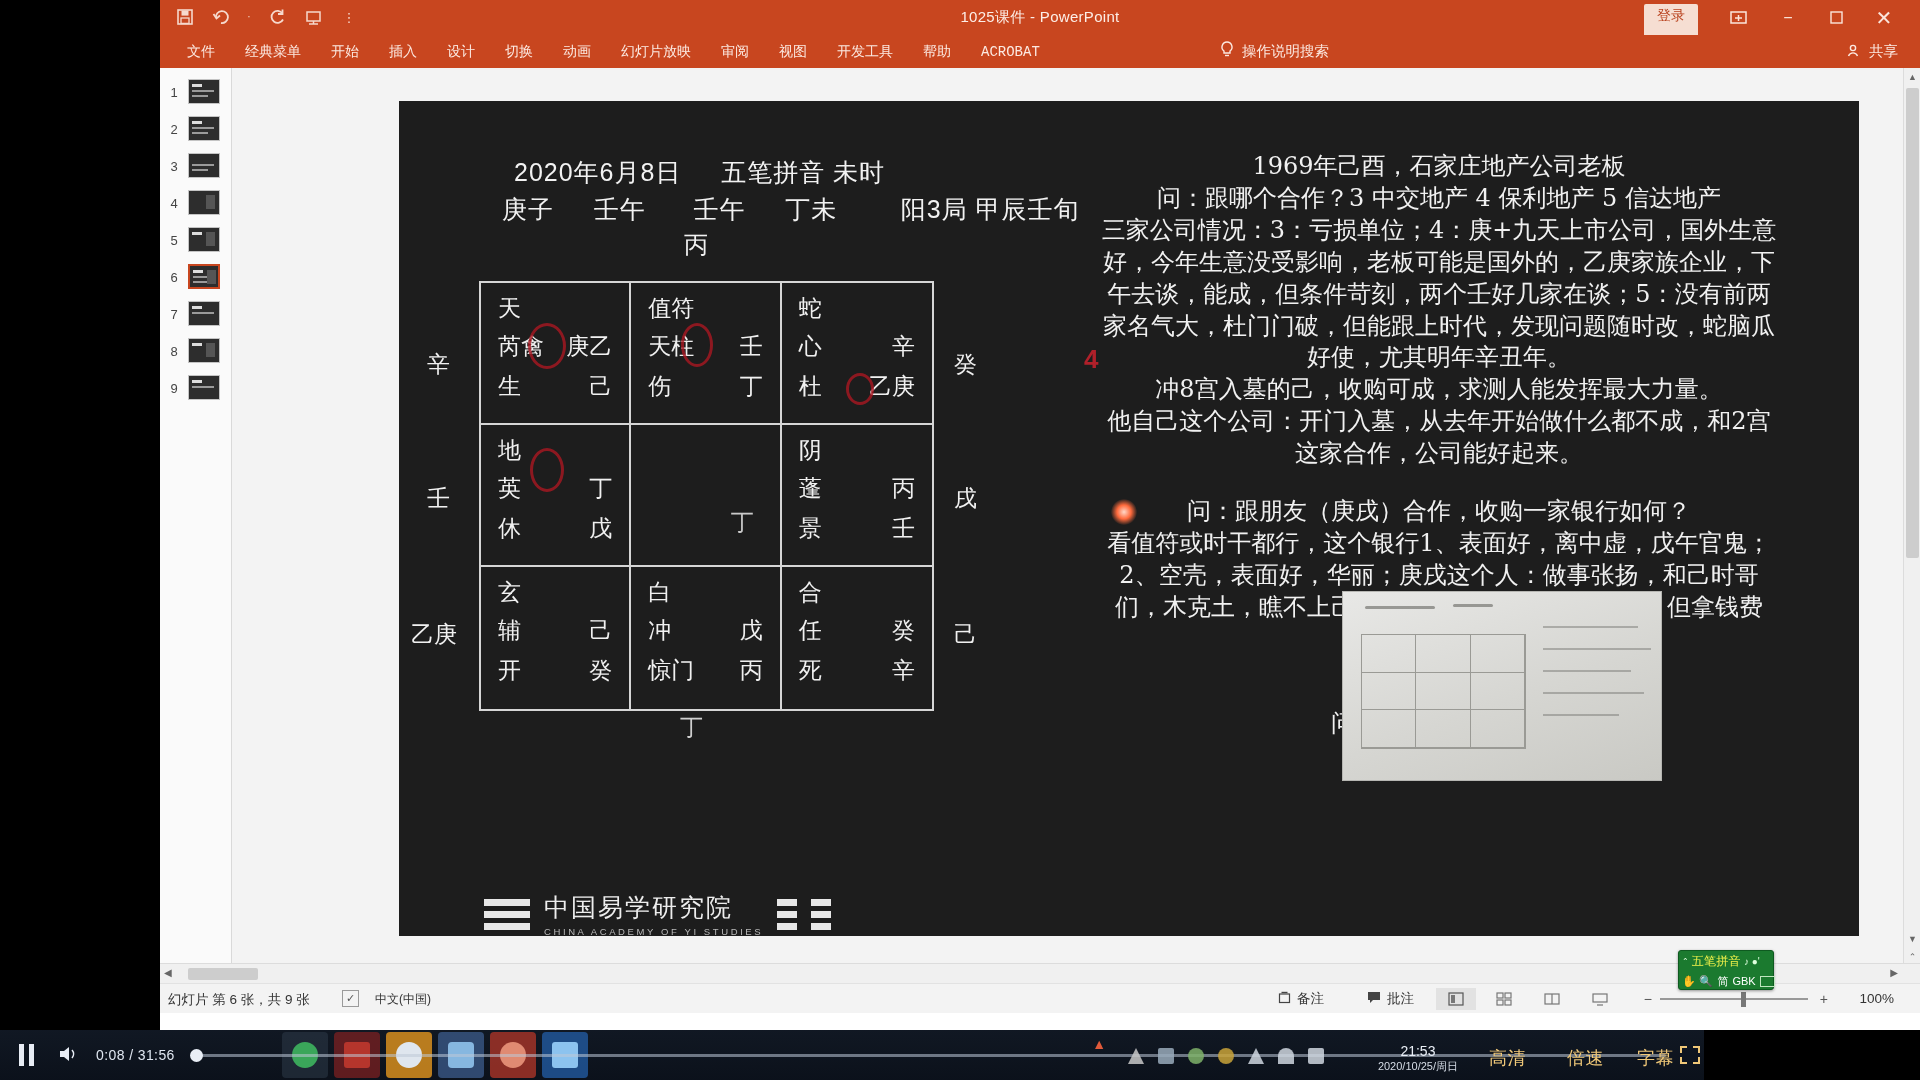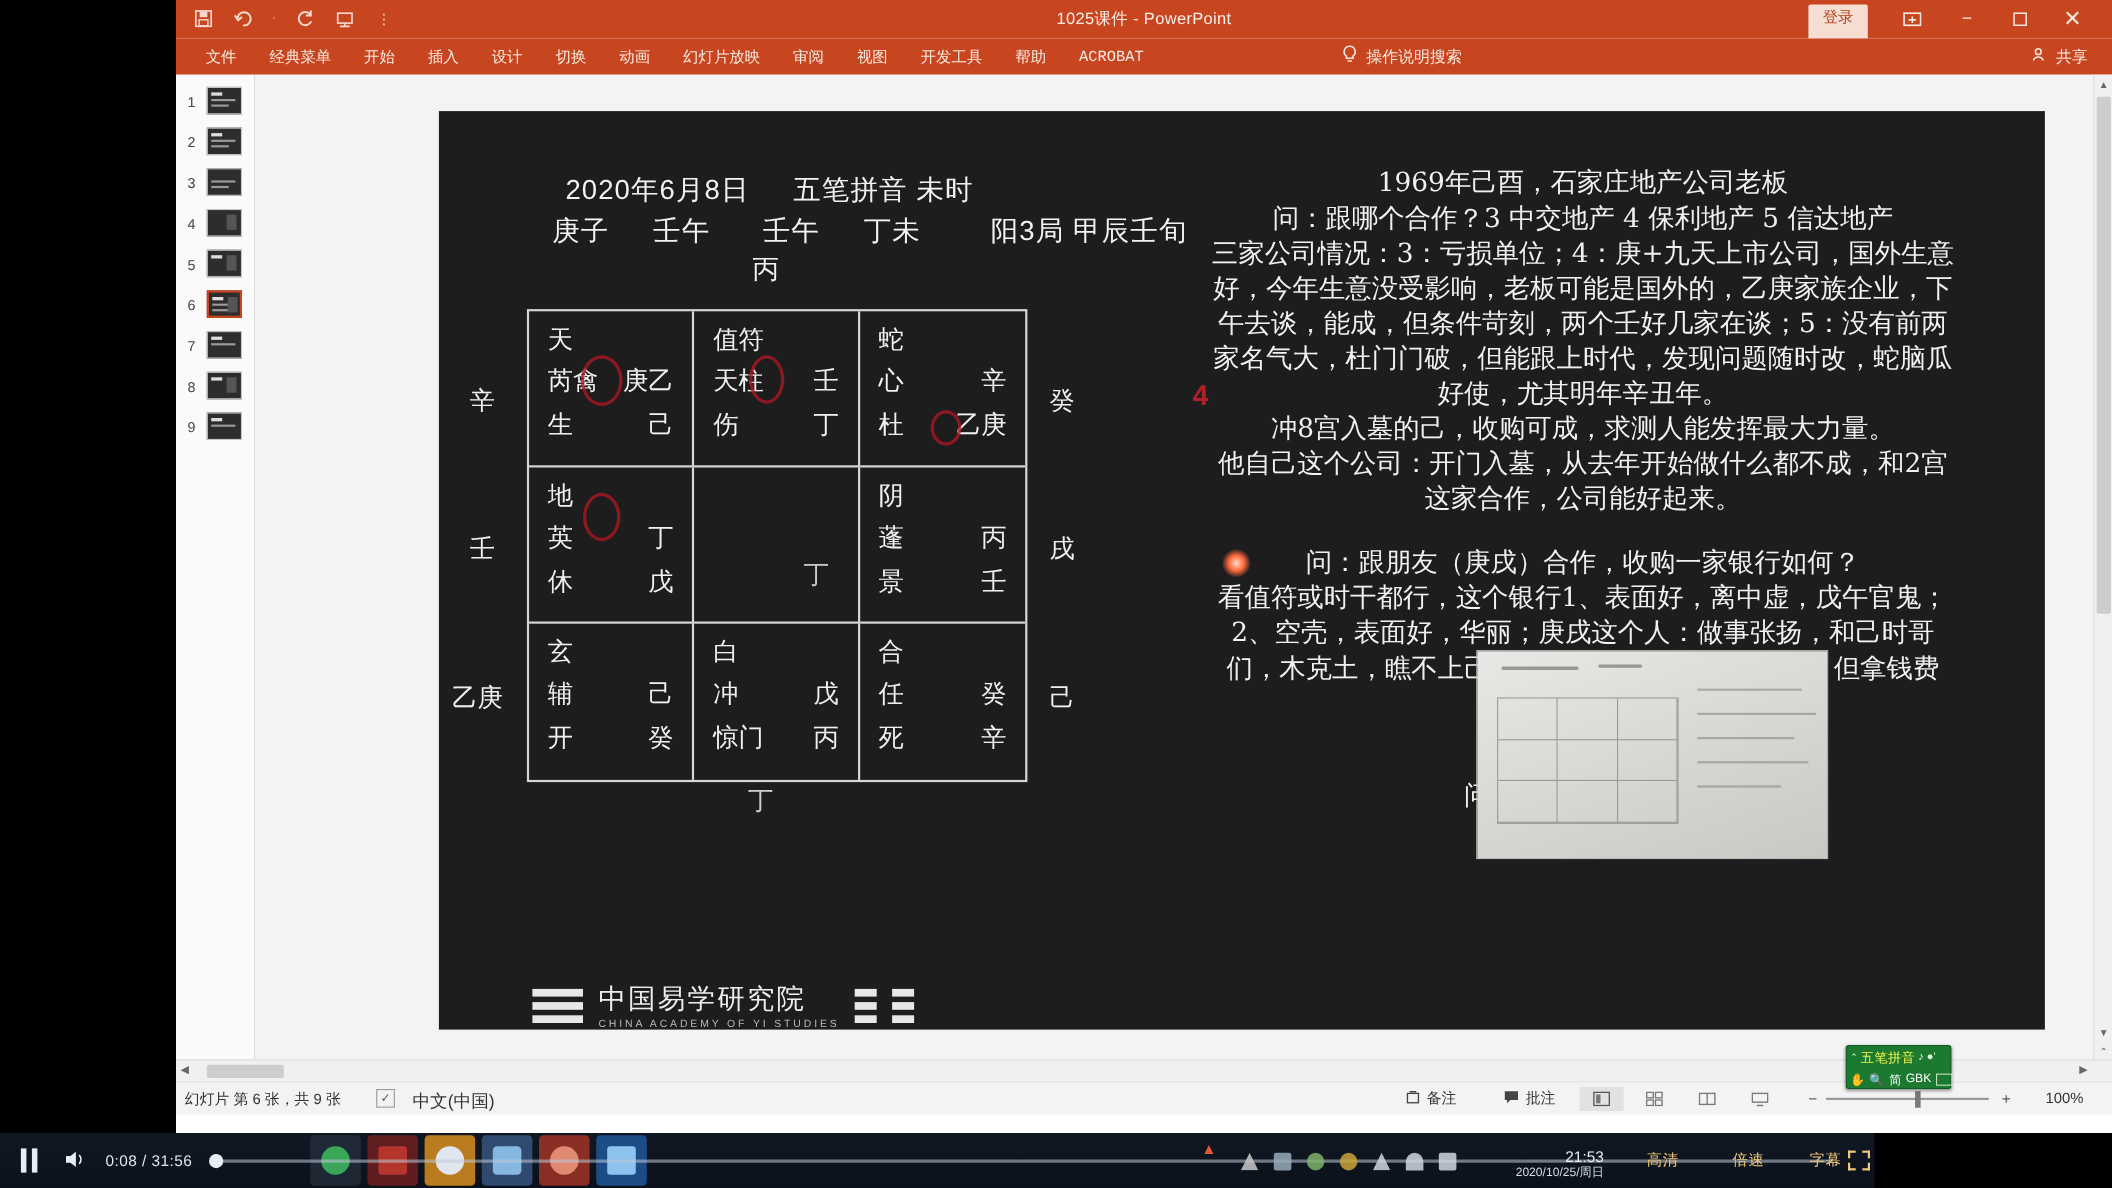--- a/index.html
+++ b/index.html
@@ -209,21 +209,21 @@
   #hleft  { position: absolute; left: 4px; top: 3px; color: #666; font-size: 10px; }
   #hright { position: absolute; right: 22px; top: 3px; color: #666; font-size: 10px; }
 
   
   #status {
     position: absolute; left: 0; top: 983px; width: 1760px; height: 30px;
     background: #f3f3f3; border-top: 1px solid #e2e2e2;
   }
   #st-slide { position: absolute; left: 8px; top: 7px; font-size: 13.5px; color: #333; }
   #st-check { position: absolute; left: 182px; top: 6px; width: 17px; height: 17px; border: 1px solid #9a9a9a; color: #555; font-size: 11px; display: flex; align-items: center; justify-content: center; }
-  #st-lang { position: absolute; left: 215px; top: 7px; font-size: 16px; color: #333; }
+  #st-lang { position: absolute; left: 215px; top: 7px; font-size: 12px; color: #333; }
   .st-r { position: absolute; top: 6px; display: flex; align-items: center; gap: 6px; font-size: 13.5px; color: #333; }
   #st-notes { right: 596px; }
   #st-comments { right: 506px; }
   .vbtn { position: absolute; top: 4px; width: 40px; height: 22px; display: flex; align-items: center; justify-content: center; color: #555; font-size: 14px; }
   #vb1 { right: 444px; background: #e2e2e2; }
   #vb2 { right: 396px; }
   #vb3 { right: 348px; }
   #vb4 { right: 300px; }
   #zminus { position: absolute; right: 268px; top: 7px; color: #555; font-size: 14px; }
   #ztrack { position: absolute; right: 112px; top: 14px; width: 148px; height: 2px; background: #999; }
@@ -254,21 +254,21 @@
   #pause {
     position: absolute; left: 14px; top: 13px; width: 24px; height: 24px;
     display: flex; gap: 5px; align-items: center; justify-content: center;
   }
   #pause i { display: block; width: 5px; height: 22px; background: #e8edf5; }
   #vol { position: absolute; left: 58px; top: 14px; color: #e8edf5; font-size: 20px; }
   #time { position: absolute; left: 96px; top: 17px; color: #dfe6f0; font-size: 14px; letter-spacing: .4px; }
   #ptrack { position: absolute; left: 196px; top: 24px; width: 1470px; height: 3px; background: rgba(190,200,215,.55); border-radius: 2px; }
   #pfill { position: absolute; left: 0; top: 0; height: 3px; width: 6px; background: #c7d0de; border-radius: 2px; }
   #phandle { position: absolute; left: 190px; top: 19px; width: 13px; height: 13px; border-radius: 50%; background: #e9eef6; }
-  .pright { position: absolute; top: 16px; color: #f0c878; font-size: 14px; letter-spacing: .5px; }
+  .pright { position: absolute; top: 16px; color: #f0c878; font-size: 18px; letter-spacing: .5px; }
   #p-hd { right: 178px; }
   #p-speed { right: 100px; }
   #p-sub { right: 30px; }
   #p-full { position: absolute; right: 4px; top: 16px; width: 20px; height: 18px; }
   #p-full span { position: absolute; width: 7px; height: 7px; border: 2px solid #f0c878; }
   #p-full span:nth-child(1) { left: 0; top: 0; border-right: none; border-bottom: none; }
   #p-full span:nth-child(2) { right: 0; top: 0; border-left: none; border-bottom: none; }
   #p-full span:nth-child(3) { left: 0; bottom: 0; border-right: none; border-top: none; }
   #p-full span:nth-child(4) { right: 0; bottom: 0; border-left: none; border-top: none; }
 
@@ -294,21 +294,21 @@
   .tray { position: absolute; bottom: 16px; width: 16px; height: 16px; opacity: .85; }
   #tr1 { right: 560px; background: #c8c8c8; clip-path: polygon(50% 0,100% 100%,0 100%); }
   #tr2 { right: 530px; background: #9ab; border-radius: 2px; }
   #tr3 { right: 500px; background: #7fb26a; border-radius: 50%; }
   #tr4 { right: 470px; background: #c9a33a; border-radius: 50%; }
   #tr5 { right: 440px; background: #cfd6df; clip-path: polygon(50% 0,100% 100%,0 100%); }
   #tr6 { right: 410px; background: #cfd6df; border-radius: 50% 50% 0 0; }
   #tr7 { right: 380px; background: #cfd6df; border-radius: 2px; }
   #tray-red { position: absolute; right: 598px; bottom: 28px; color: #e05a3a; font-size: 14px; font-weight: bold; }
 
-  #clock { position: absolute; right: 246px; bottom: 6px; text-align: right; line-height: 1.25; margin-top: 33px; }
+  #clock { position: absolute; right: 246px; bottom: 6px; text-align: center; line-height: 1.25; margin-top: 33px; }
   #clock-time { color: #e9eef5; font-size: 14px; }
   #clock-date { color: #d5dce6; font-size: 11px; }
 </style>
 </head>
 <body>
 
 <div id="app">
 
   <div id="ppt-window">
 

